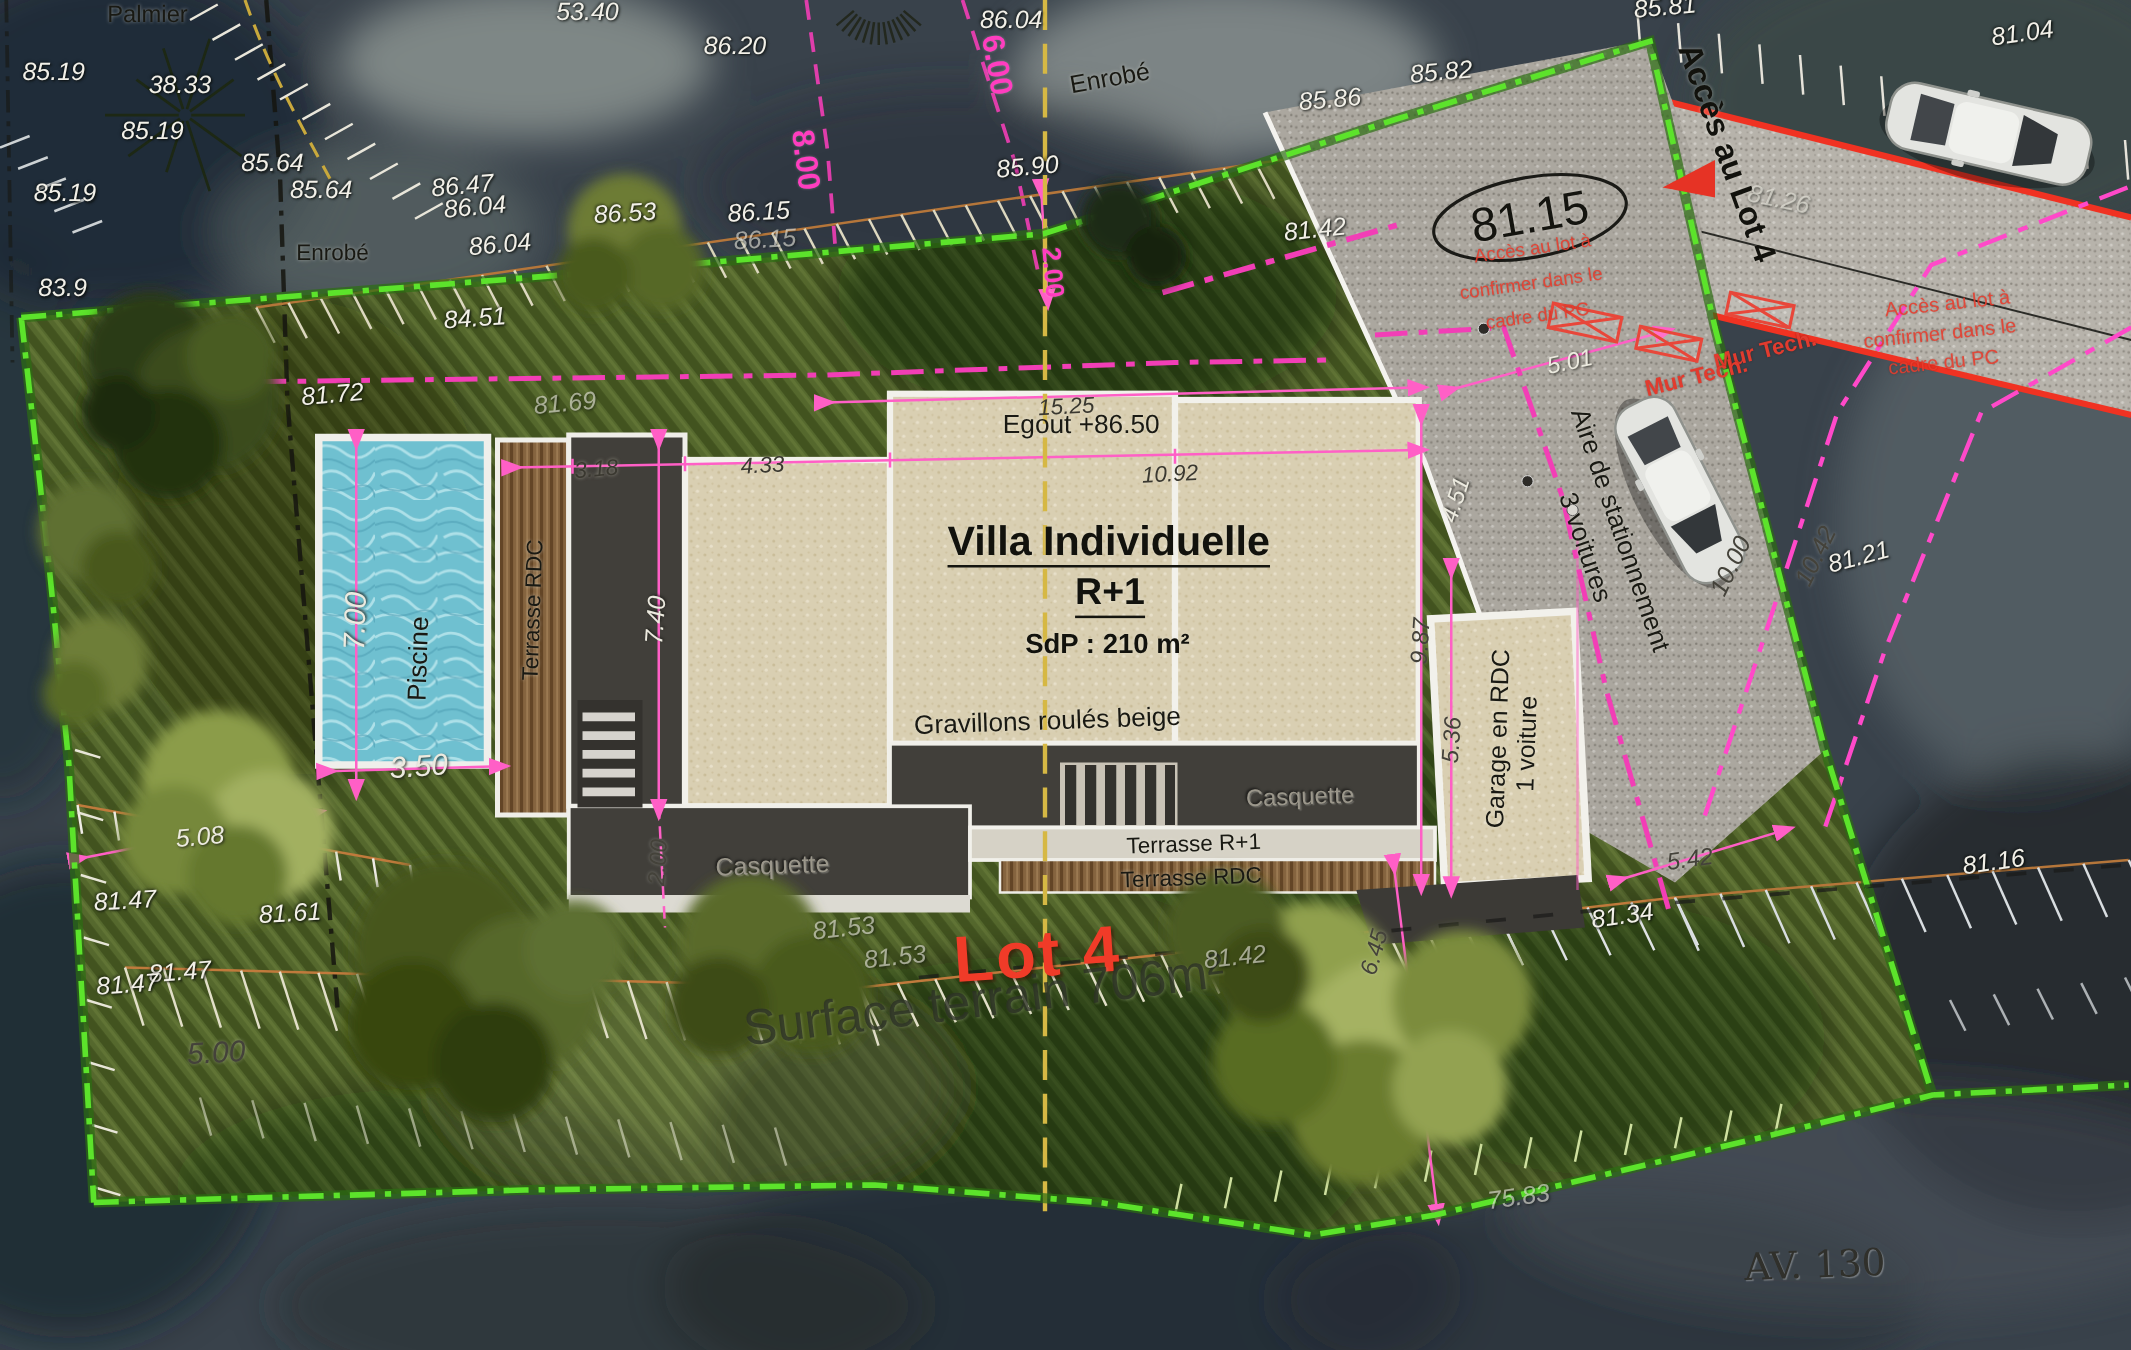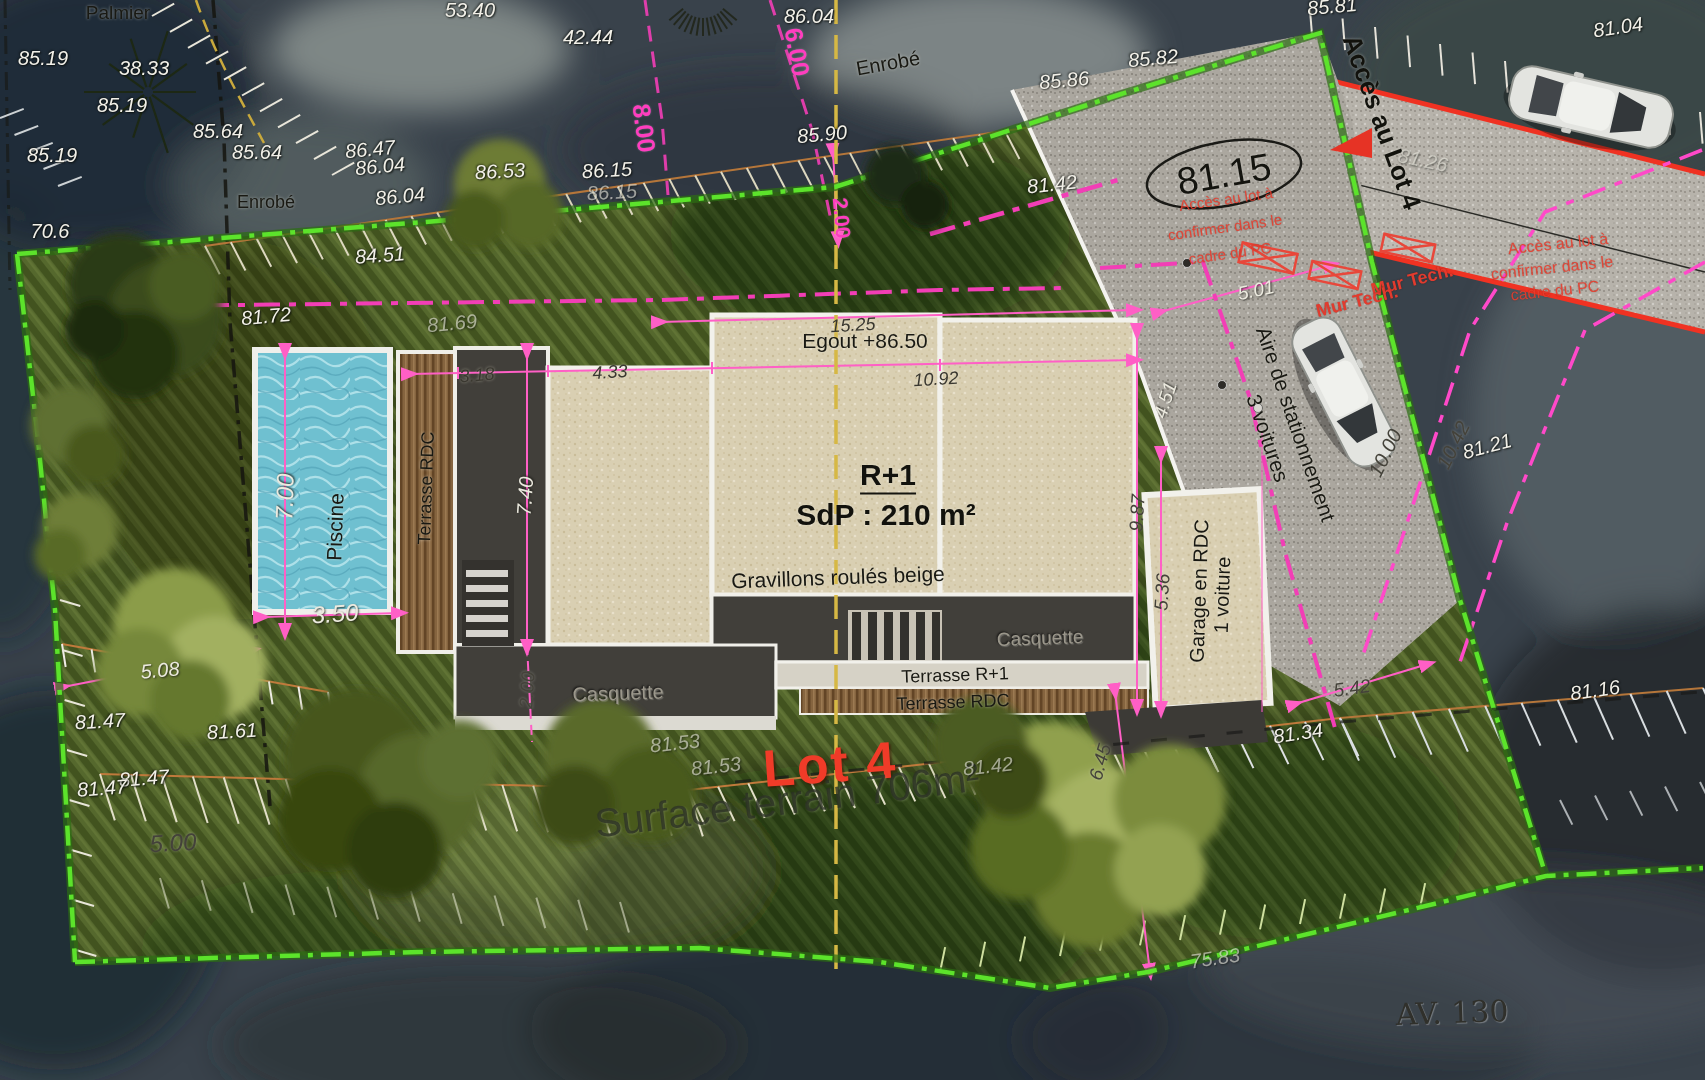--- a/index.html
+++ b/index.html
@@ -503,24 +503,24 @@
       <span class="lbl elev" style="left: 43px; top: 58px; --r: 0deg;">85.19</span>
       <span class="lbl elev" style="left: 144px; top: 68px; --r: 0deg;">38.33</span>
       <span class="lbl elev" style="left: 122px; top: 105px; --r: 0deg;">85.19</span>
       <span class="lbl elev" style="left: 52px; top: 155px; --r: 0deg;">85.19</span>
       <span class="lbl elev" style="left: 218px; top: 131px; --r: 0deg;">85.64</span>
       <span class="lbl elev" style="left: 257px; top: 152px; --r: 0deg;">85.64</span>
       <span class="lbl elev" style="left: 370px; top: 149px; --r: -5deg;">86.47</span>
       <span class="lbl elev" style="left: 380px; top: 166px; --r: -5deg;">86.04</span>
       <span class="lbl elev" style="left: 400px; top: 196px; --r: -5deg;">86.04</span>
       <span class="lbl blk" style="left: 266px; top: 202px; font-size: 18px; --r: 0deg;">Enrobé</span>
-      <span class="lbl elev" style="left: 50px; top: 231px; --r: 0deg;">70.6</span>
+      <span class="lbl elev" style="left: 50px; top: 231px; --r: 0deg;">83.9</span>
       <span class="lbl elev" style="left: 380px; top: 255px; --r: -4deg;">84.51</span>
       <span class="lbl elev" style="left: 470px; top: 10px; --r: 0deg;">53.40</span>
-      <span class="lbl elev" style="left: 588px; top: 37px; --r: 0deg;">42.44</span>
+      <span class="lbl elev" style="left: 588px; top: 37px; --r: 0deg;">86.20</span>
       <span class="lbl elev" style="left: 809px; top: 16px; --r: 0deg;">86.04</span>
       <span class="lbl pink" style="left: 797px; top: 52px; font-size: 25px; --r: 80deg;">6.00</span>
       <span class="lbl pink" style="left: 644px; top: 128px; font-size: 25px; --r: 83deg;">8.00</span>
       <span class="lbl blk" style="left: 888px; top: 63px; font-size: 20px; --r: -10deg;">Enrobé</span>
       <span class="lbl elev" style="left: 822px; top: 134px; --r: -5deg;">85.90</span>
       <span class="lbl pink" style="left: 842px; top: 218px; font-size: 21px; --r: 85deg;">2.00</span>
       <span class="lbl elev" style="left: 500px; top: 171px; --r: -3deg;">86.53</span>
       <span class="lbl elev" style="left: 607px; top: 170px; --r: -3deg;">86.15</span>
       <span class="lbl elevf" style="left: 612px; top: 192px; --r: -3deg;">86.15</span>
       <span class="lbl elev" style="left: 1064px; top: 80px; --r: -5deg;">85.86</span>
@@ -540,22 +540,23 @@
       <span class="lbl red" style="left: 1412px; top: 280px; --r: -14deg;">Mur Tech.</span>
       <span class="lbl red" style="left: 1357px; top: 301px; --r: -14deg;">Mur Tech.</span>
       <span class="lbl dimw" style="left: 1256px; top: 290px; font-size: 19px; --r: -12deg;">5.01</span>
       <span class="lbl elev" style="left: 266px; top: 316px; --r: -5deg;">81.72</span>
       <span class="lbl elevf" style="left: 452px; top: 323px; --r: -5deg;">81.69</span>
       <span class="lbl dim" style="left: 853px; top: 325px; --r: -3deg;">15.25</span>
       <span class="lbl blk" style="left: 865px; top: 340px; font-size: 21px; --r: 0deg;">Egout +86.50</span>
       <span class="lbl dim" style="left: 610px; top: 372px; --r: -3deg;">4.33</span>
       <span class="lbl dim" style="left: 477px; top: 375px; --r: -5deg;">3.18</span>
       <span class="lbl dim" style="left: 936px; top: 379px; --r: -3deg;">10.92</span>
+      <span class="lbl blkb u" style="left: 887px; top: 435px; font-size: 33px; --r: 0deg;">Villa Individuelle</span>
       <span class="lbl blkb u" style="left: 888px; top: 477px; font-size: 30px; --r: 0deg;">R+1</span>
-      <span class="lbl blkb" style="left: 886px; top: 515px; font-size: 30px; --r: 0deg;">SdP : 210 m²</span>
+      <span class="lbl blkb" style="left: 886px; top: 515px; font-size: 22px; --r: 0deg;">SdP : 210 m²</span>
       <span class="lbl blk" style="left: 838px; top: 577px; font-size: 21px; --r: -2deg;">Gravillons roulés beige</span>
       <span class="lbl blk" style="left: 335px; top: 527px; font-size: 21px; --r: -88deg;">Piscine</span>
       <span class="lbl blk" style="left: 426px; top: 488px; font-size: 18px; --r: -88deg;">Terrasse RDC</span>
       <span class="lbl dimw" style="left: 285px; top: 497px; font-size: 24px; --r: -88deg;">7.00</span>
       <span class="lbl dimw" style="left: 335px; top: 614px; font-size: 24px; --r: -4deg;">3.50</span>
       <span class="lbl dimw" style="left: 525px; top: 496px; font-size: 20px; --r: -86deg;">7.40</span>
       <span class="lbl dimg" style="left: 527px; top: 690px; font-size: 19px; --r: -86deg;">2.00</span>
       <span class="lbl emb" style="left: 618px; top: 693px; font-size: 20px; --r: -2deg;">Casquette</span>
       <span class="lbl emb" style="left: 1040px; top: 638px; --r: -2deg;">Casquette</span>
       <span class="lbl blk" style="left: 955px; top: 675px; font-size: 18px; --r: -2deg;">Terrasse R+1</span>

